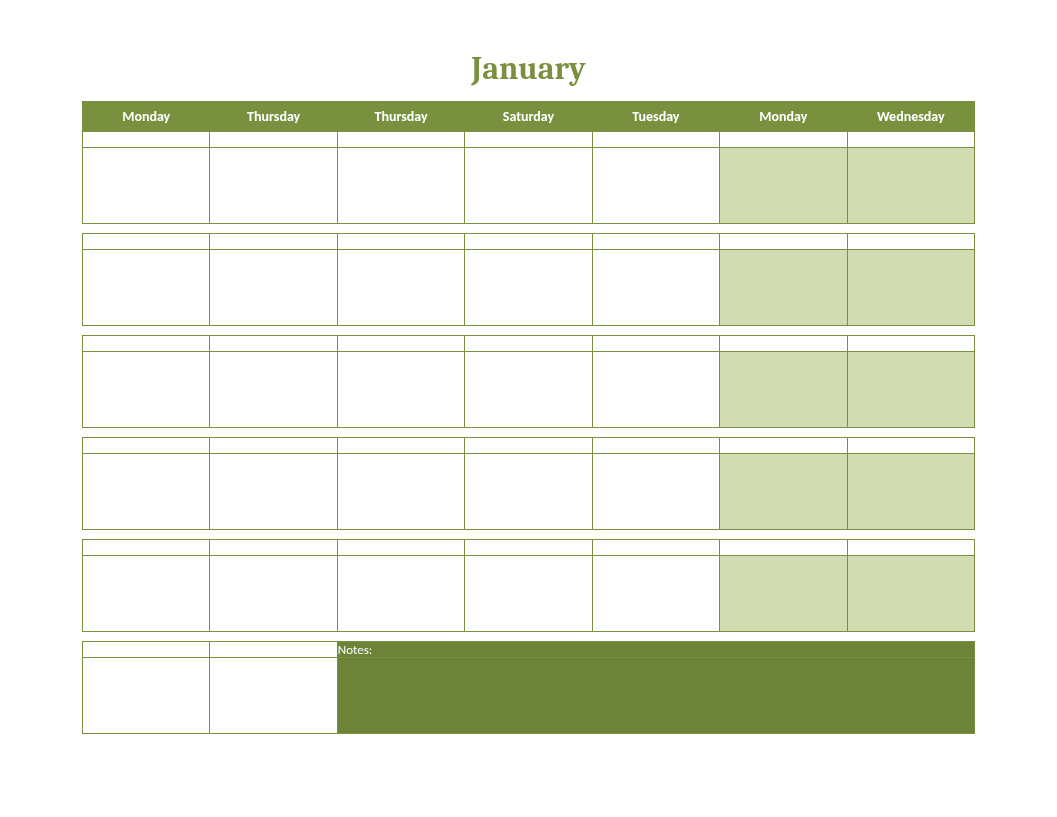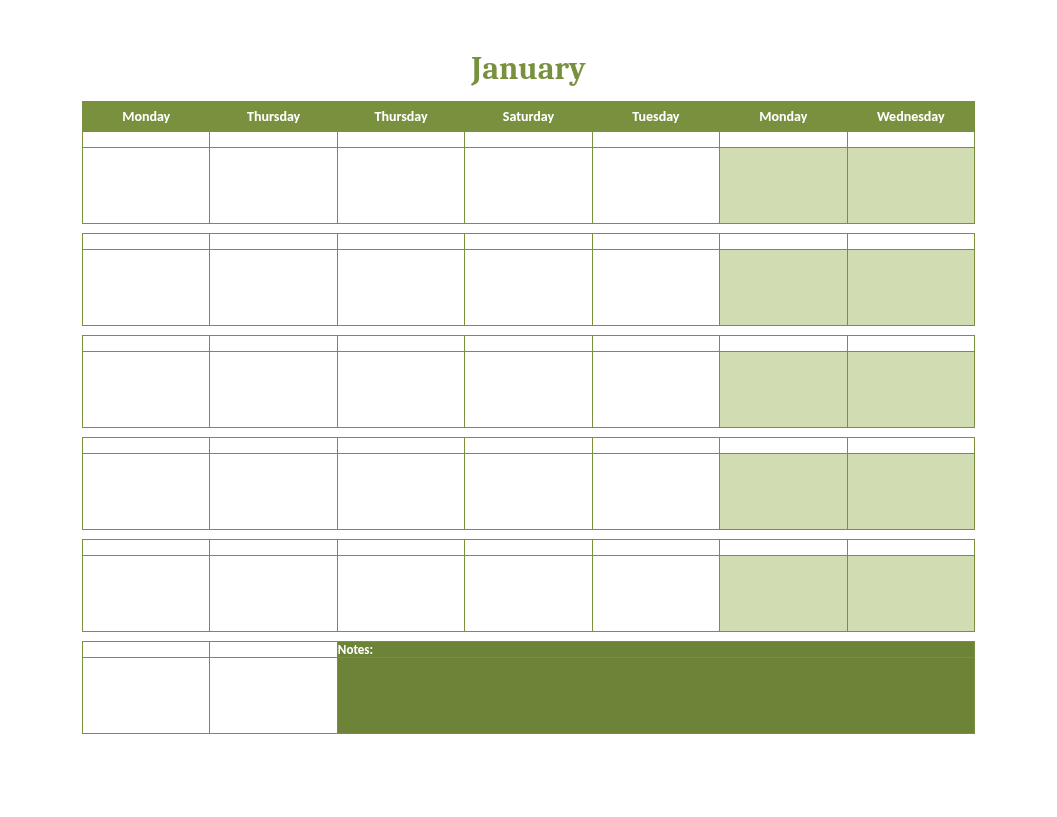--- a/index.html
+++ b/index.html
@@ -47,21 +47,21 @@
   .cal td.date-row { height: 16px; }
   .cal td.body-row { height: 76px; }
   .cal .sep td {
     height: 10px;
     border: none;
     background: #ffffff;
   }
   .notes-cell {
     background: #6c8338 !important;
     color: #ffffff;
-    font-weight: bold;
+    font-weight: normal;
     font-size: 13px;
     padding: 2px 6px;
     text-align: left;
   }
   .notes-body {
     background: #6c8338 !important;
     height: 76px;
   }
 </style>
 </head>

